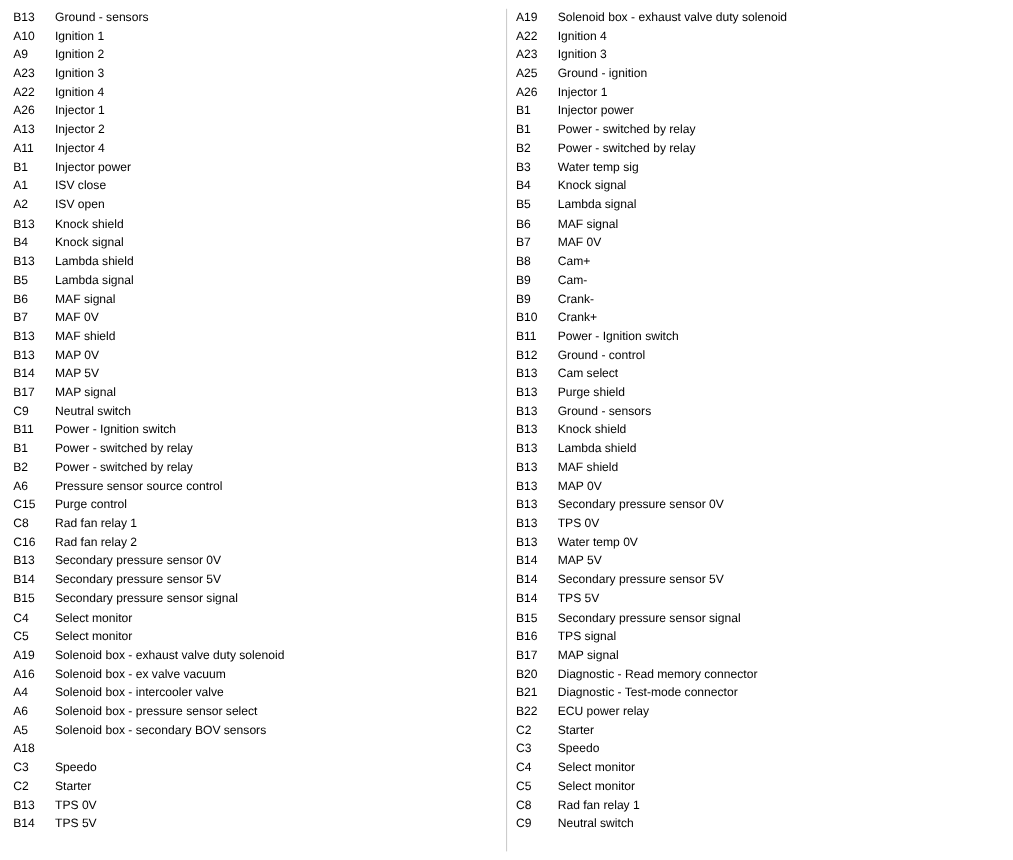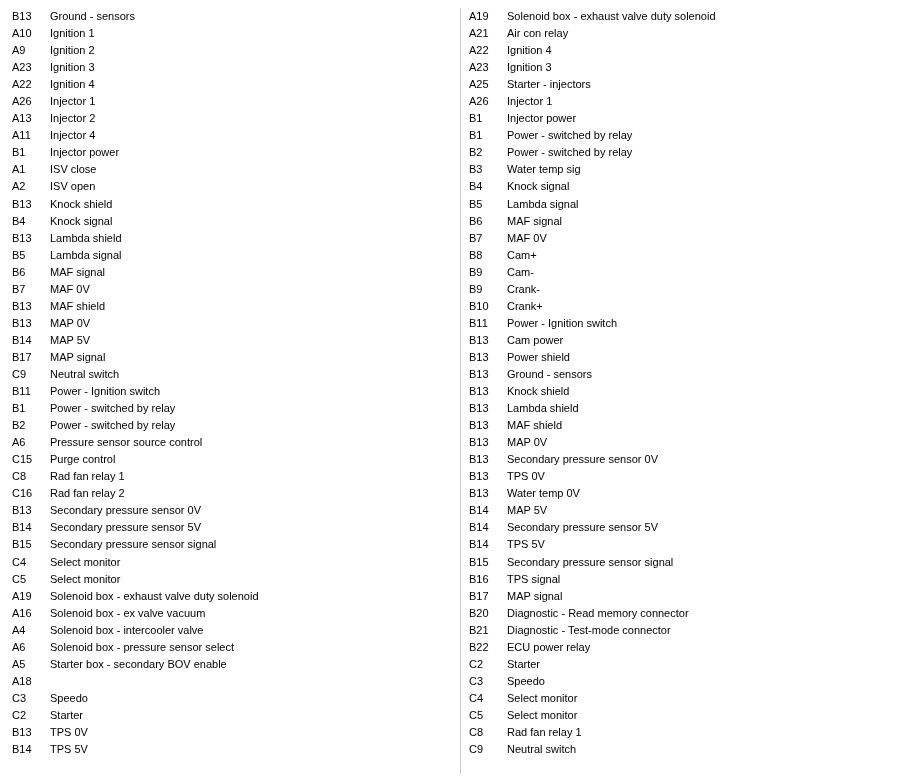--- a/index.html
+++ b/index.html
@@ -196,21 +196,21 @@
       <div class="row">
         <span class="code">A4</span>
         <span class="label">Solenoid box - intercooler valve</span>
       </div>
       <div class="row">
         <span class="code">A6</span>
         <span class="label">Solenoid box - pressure sensor select</span>
       </div>
       <div class="row">
         <span class="code">A5</span>
-        <span class="label">Starter box - secondary BOV enable</span>
+        <span class="label">Solenoid box - secondary BOV sensors</span>
       </div>
       <div class="row">
         <span class="code">A18</span>
       </div>
       <div class="row">
         <span class="code">C3</span>
         <span class="label">Speedo</span>
       </div>
       <div class="row">
         <span class="code">C2</span>
@@ -225,34 +225,30 @@
         <span class="label">TPS 5V</span>
       </div>
     </div>
   <div class="divider"></div>
   <div class="column" id="right-col">
       <div class="row">
         <span class="code">A19</span>
         <span class="label">Solenoid box - exhaust valve duty solenoid</span>
       </div>
       <div class="row">
-        <span class="code">A21</span>
-        <span class="label">Air con relay</span>
-      </div>
-      <div class="row">
         <span class="code">A22</span>
         <span class="label">Ignition 4</span>
       </div>
       <div class="row">
         <span class="code">A23</span>
         <span class="label">Ignition 3</span>
       </div>
       <div class="row">
         <span class="code">A25</span>
-        <span class="label">Starter - injectors</span>
+        <span class="label">Ground - ignition</span>
       </div>
       <div class="row">
         <span class="code">A26</span>
         <span class="label">Injector 1</span>
       </div>
       <div class="row">
         <span class="code">B1</span>
         <span class="label">Injector power</span>
       </div>
       <div class="row">
@@ -297,26 +293,30 @@
       </div>
       <div class="row">
         <span class="code">B10</span>
         <span class="label">Crank+</span>
       </div>
       <div class="row">
         <span class="code">B11</span>
         <span class="label">Power - Ignition switch</span>
       </div>
       <div class="row">
-        <span class="code">B13</span>
-        <span class="label">Cam power</span>
-      </div>
-      <div class="row">
-        <span class="code">B13</span>
-        <span class="label">Power shield</span>
+        <span class="code">B12</span>
+        <span class="label">Ground - control</span>
+      </div>
+      <div class="row">
+        <span class="code">B13</span>
+        <span class="label">Cam select</span>
+      </div>
+      <div class="row">
+        <span class="code">B13</span>
+        <span class="label">Purge shield</span>
       </div>
       <div class="row">
         <span class="code">B13</span>
         <span class="label">Ground - sensors</span>
       </div>
       <div class="row">
         <span class="code">B13</span>
         <span class="label">Knock shield</span>
       </div>
       <div class="row">

